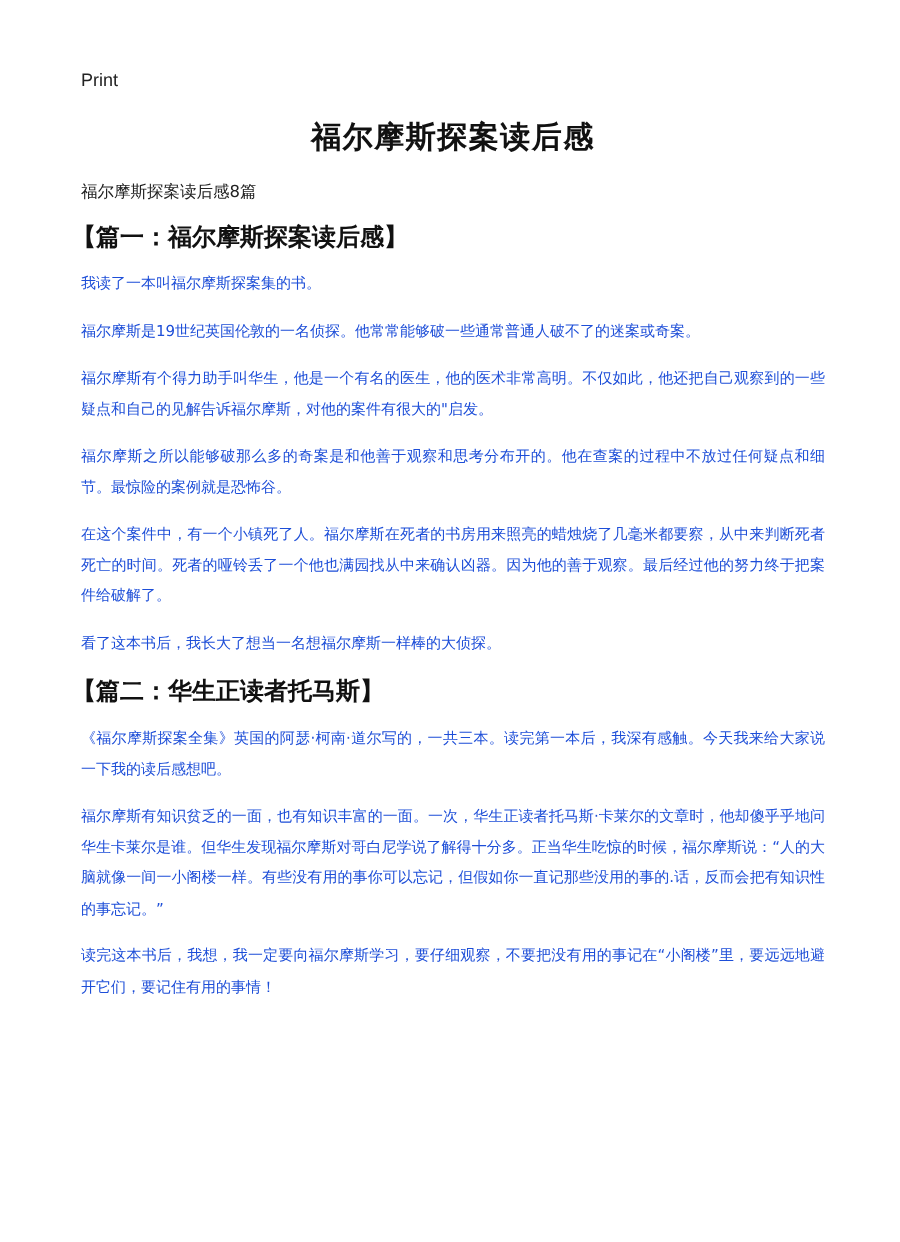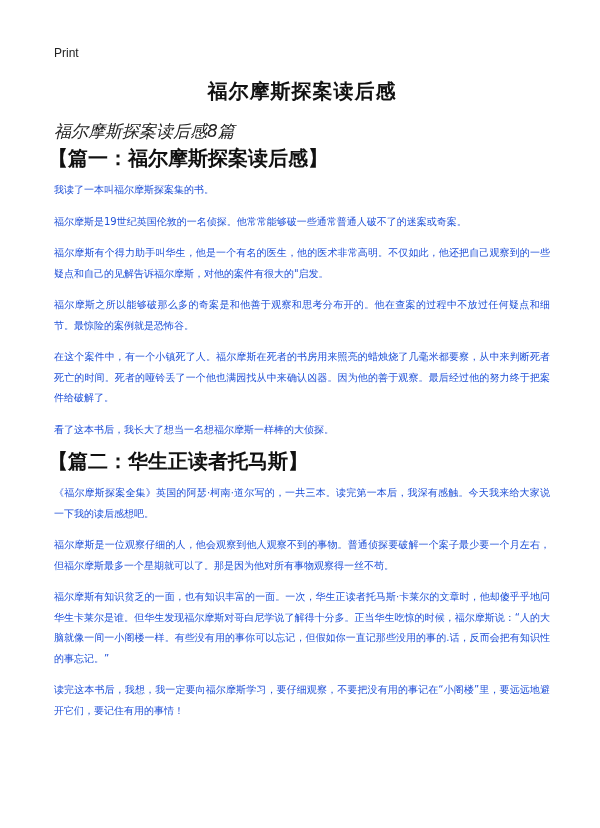--- a/index.html
+++ b/index.html
@@ -13,25 +13,25 @@
     position: absolute; top: 46px; left: 0;
     font-family: Liberation Sans, sans-serif;
     font-size: 12px; color: #222; cursor: pointer;
   }
   .doc-title {
     position: absolute; top: 78px; left: 0; width: 496px; text-align: center;
     font-size: 20px; font-weight: bold; margin: 0; color: #111; letter-spacing: 1px;
   }
   .doc-subtitle {
     position: absolute; top: 120px; left: 0;
-    font-size: 17px; color: #222; font-style: italic;
+    font-size: 11px; color: #222;
   }
   .content { position: absolute; top: 148px; left: 0; width: 496px; }
   .section-heading {
-    font-size: 20px; font-weight: bold; margin: 0 0 12px -6px; color: #111;
+    font-size: 16px; font-weight: bold; margin: 0 0 12px -6px; color: #111;
     line-height: 20px;
   }
   .para {
     font-size: 10px; line-height: 20.5px; margin: 0 0 11px 0; color: #1d4ed8;
     text-align: justify;
   }
 </style>
 </head>
 <body>
 
@@ -46,18 +46,17 @@
       <p class="para">我读了一本叫福尔摩斯探案集的书。</p>
       <p class="para">福尔摩斯是19世纪英国伦敦的一名侦探。他常常能够破一些通常普通人破不了的迷案或奇案。</p>
       <p class="para">福尔摩斯有个得力助手叫华生，他是一个有名的医生，他的医术非常高明。不仅如此，他还把自己观察到的一些疑点和自己的见解告诉福尔摩斯，对他的案件有很大的"启发。</p>
       <p class="para">福尔摩斯之所以能够破那么多的奇案是和他善于观察和思考分布开的。他在查案的过程中不放过任何疑点和细节。最惊险的案例就是恐怖谷。</p>
       <p class="para">在这个案件中，有一个小镇死了人。福尔摩斯在死者的书房用来照亮的蜡烛烧了几毫米都要察，从中来判断死者死亡的时间。死者的哑铃丢了一个他也满园找从中来确认凶器。因为他的善于观察。最后经过他的努力终于把案件给破解了。</p>
       <p class="para">看了这本书后，我长大了想当一名想福尔摩斯一样棒的大侦探。</p>
     </div>
     <div>
       <div class="section-heading">【篇二：华生正读者托马斯】</div>
       <p class="para">《福尔摩斯探案全集》英国的阿瑟·柯南·道尔写的，一共三本。读完第一本后，我深有感触。今天我来给大家说一下我的读后感想吧。</p>
-      <p class="para">福尔摩斯是一位观察仔细的人，他会观察到他人观察不到的事物。普通侦探要破解一个案子最少要一个月左右，但福尔摩斯最多一个星期就可以了。那是因为他对所有事物观察得一丝不苟。</p>
       <p class="para">福尔摩斯有知识贫乏的一面，也有知识丰富的一面。一次，华生正读者托马斯·卡莱尔的文章时，他却傻乎乎地问华生卡莱尔是谁。但华生发现福尔摩斯对哥白尼学说了解得十分多。正当华生吃惊的时候，福尔摩斯说：“人的大脑就像一间一小阁楼一样。有些没有用的事你可以忘记，但假如你一直记那些没用的事的.话，反而会把有知识性的事忘记。”</p>
       <p class="para">读完这本书后，我想，我一定要向福尔摩斯学习，要仔细观察，不要把没有用的事记在“小阁楼”里，要远远地避开它们，要记住有用的事情！</p>
     </div>
   </div>
 </div>
 
 </body></html>

